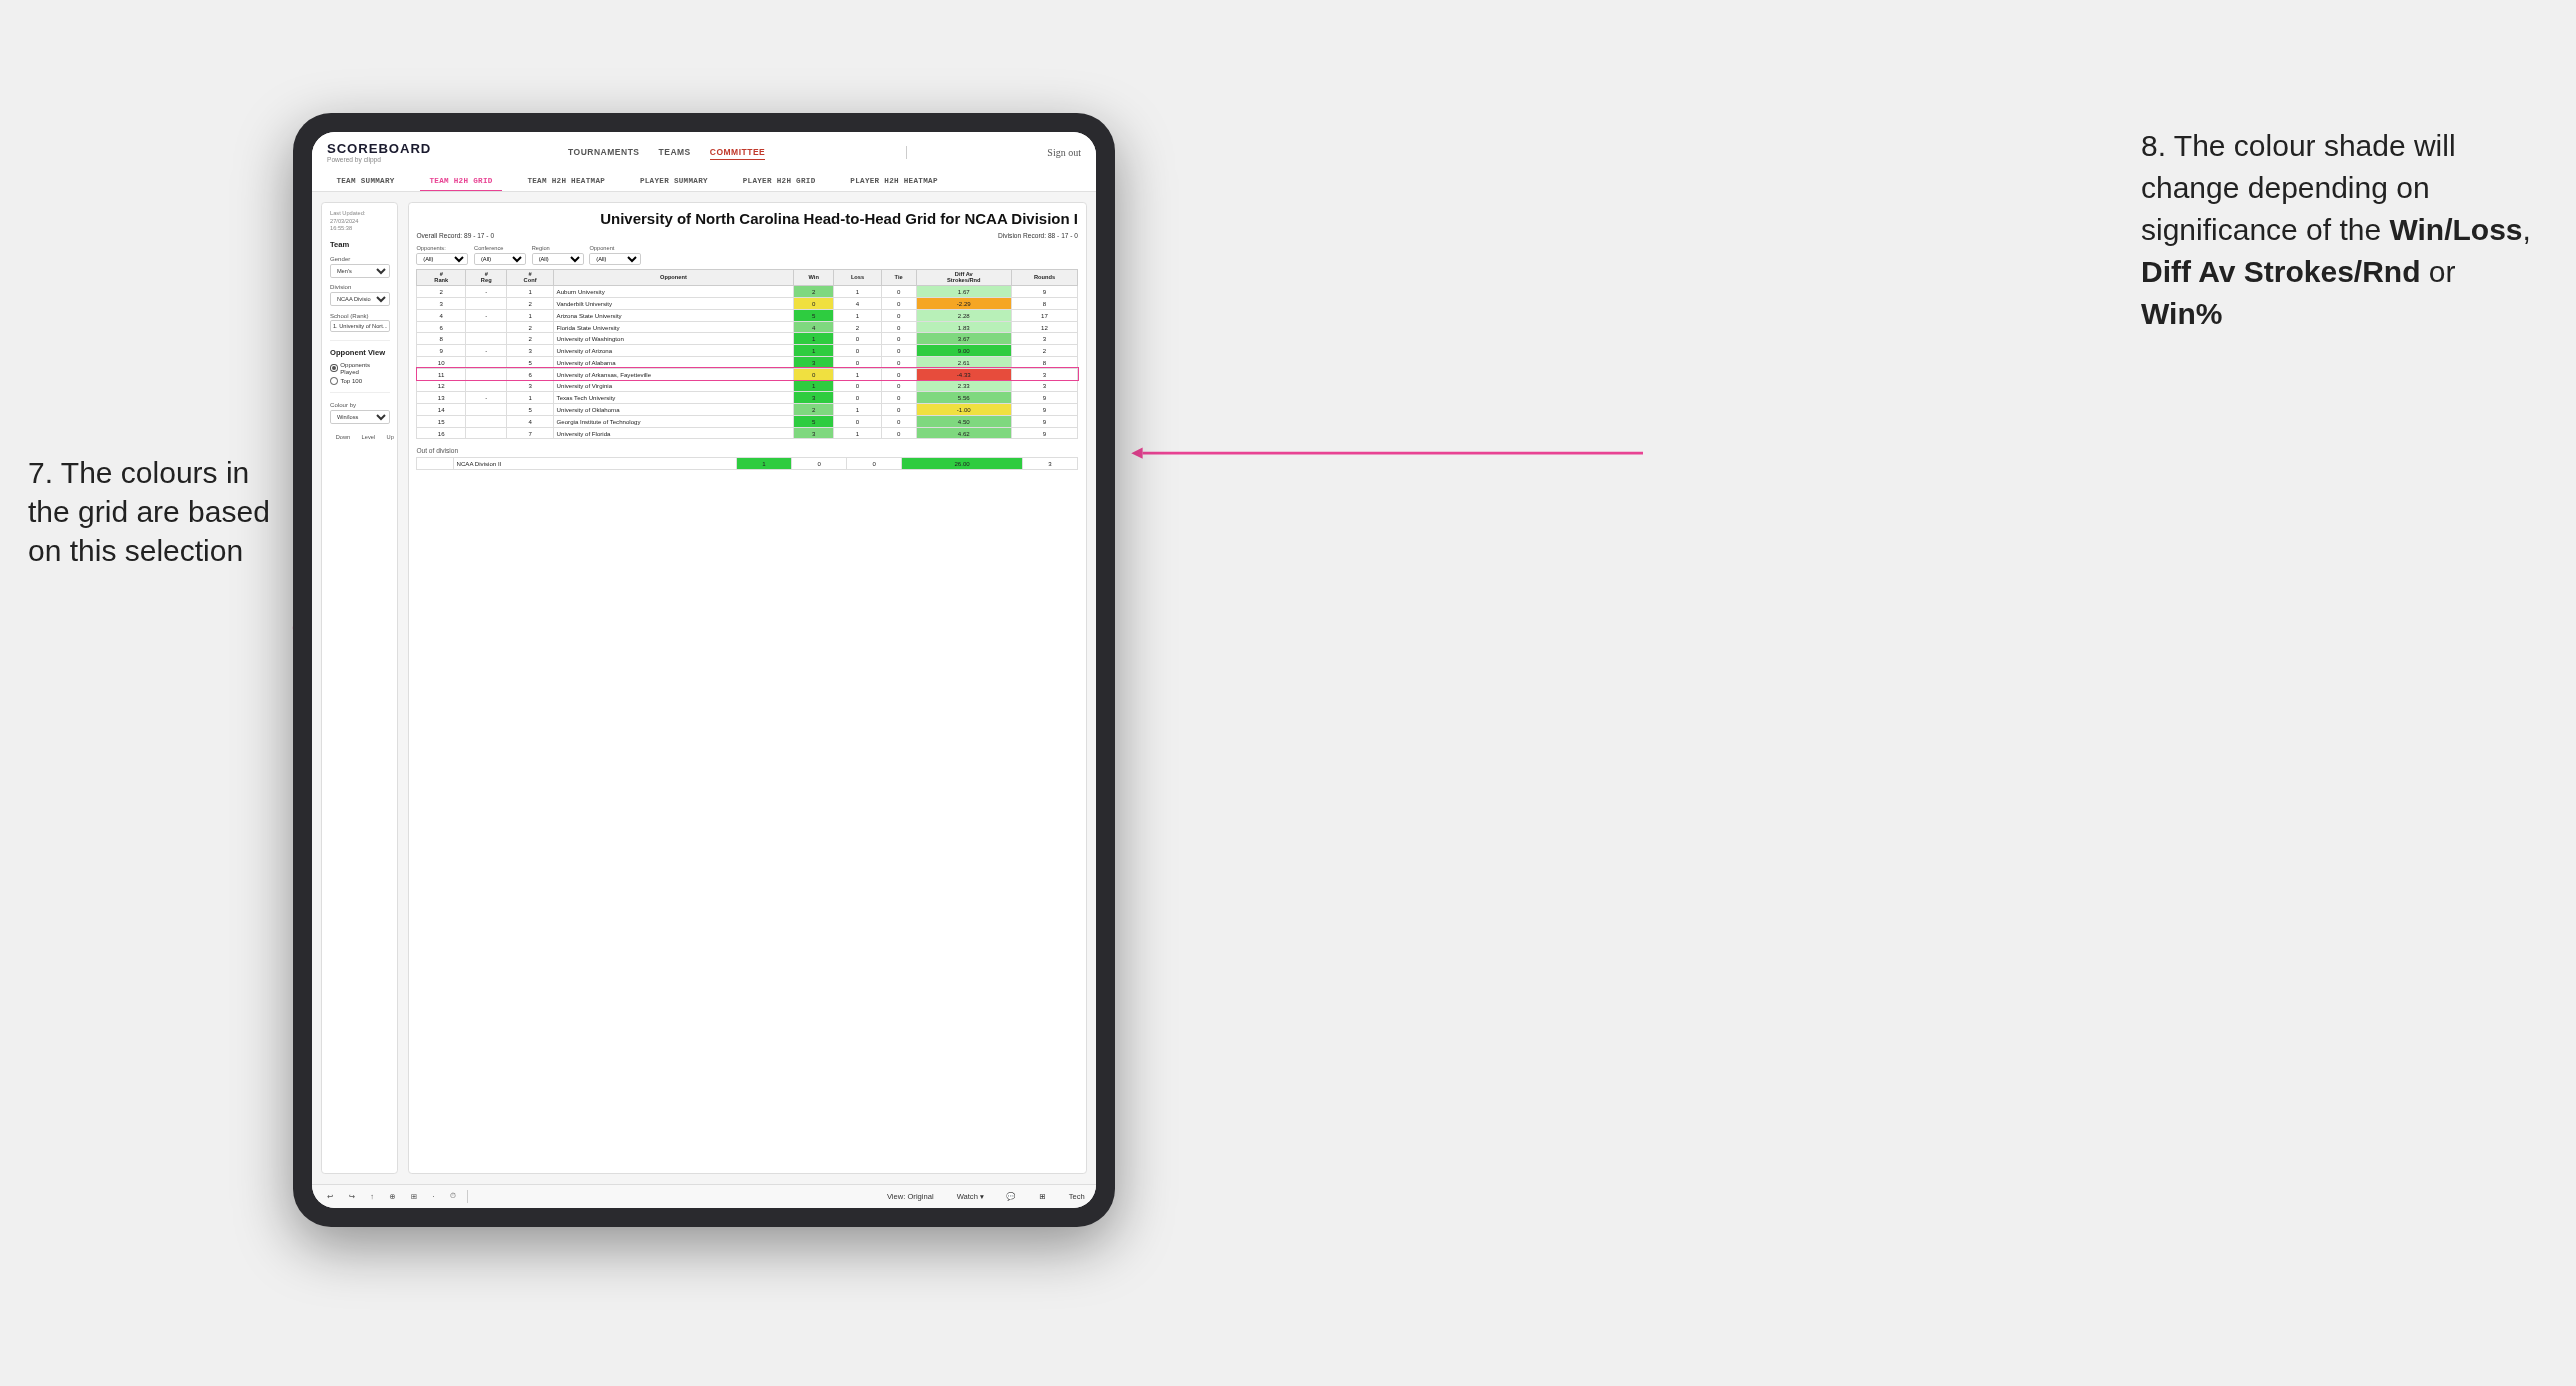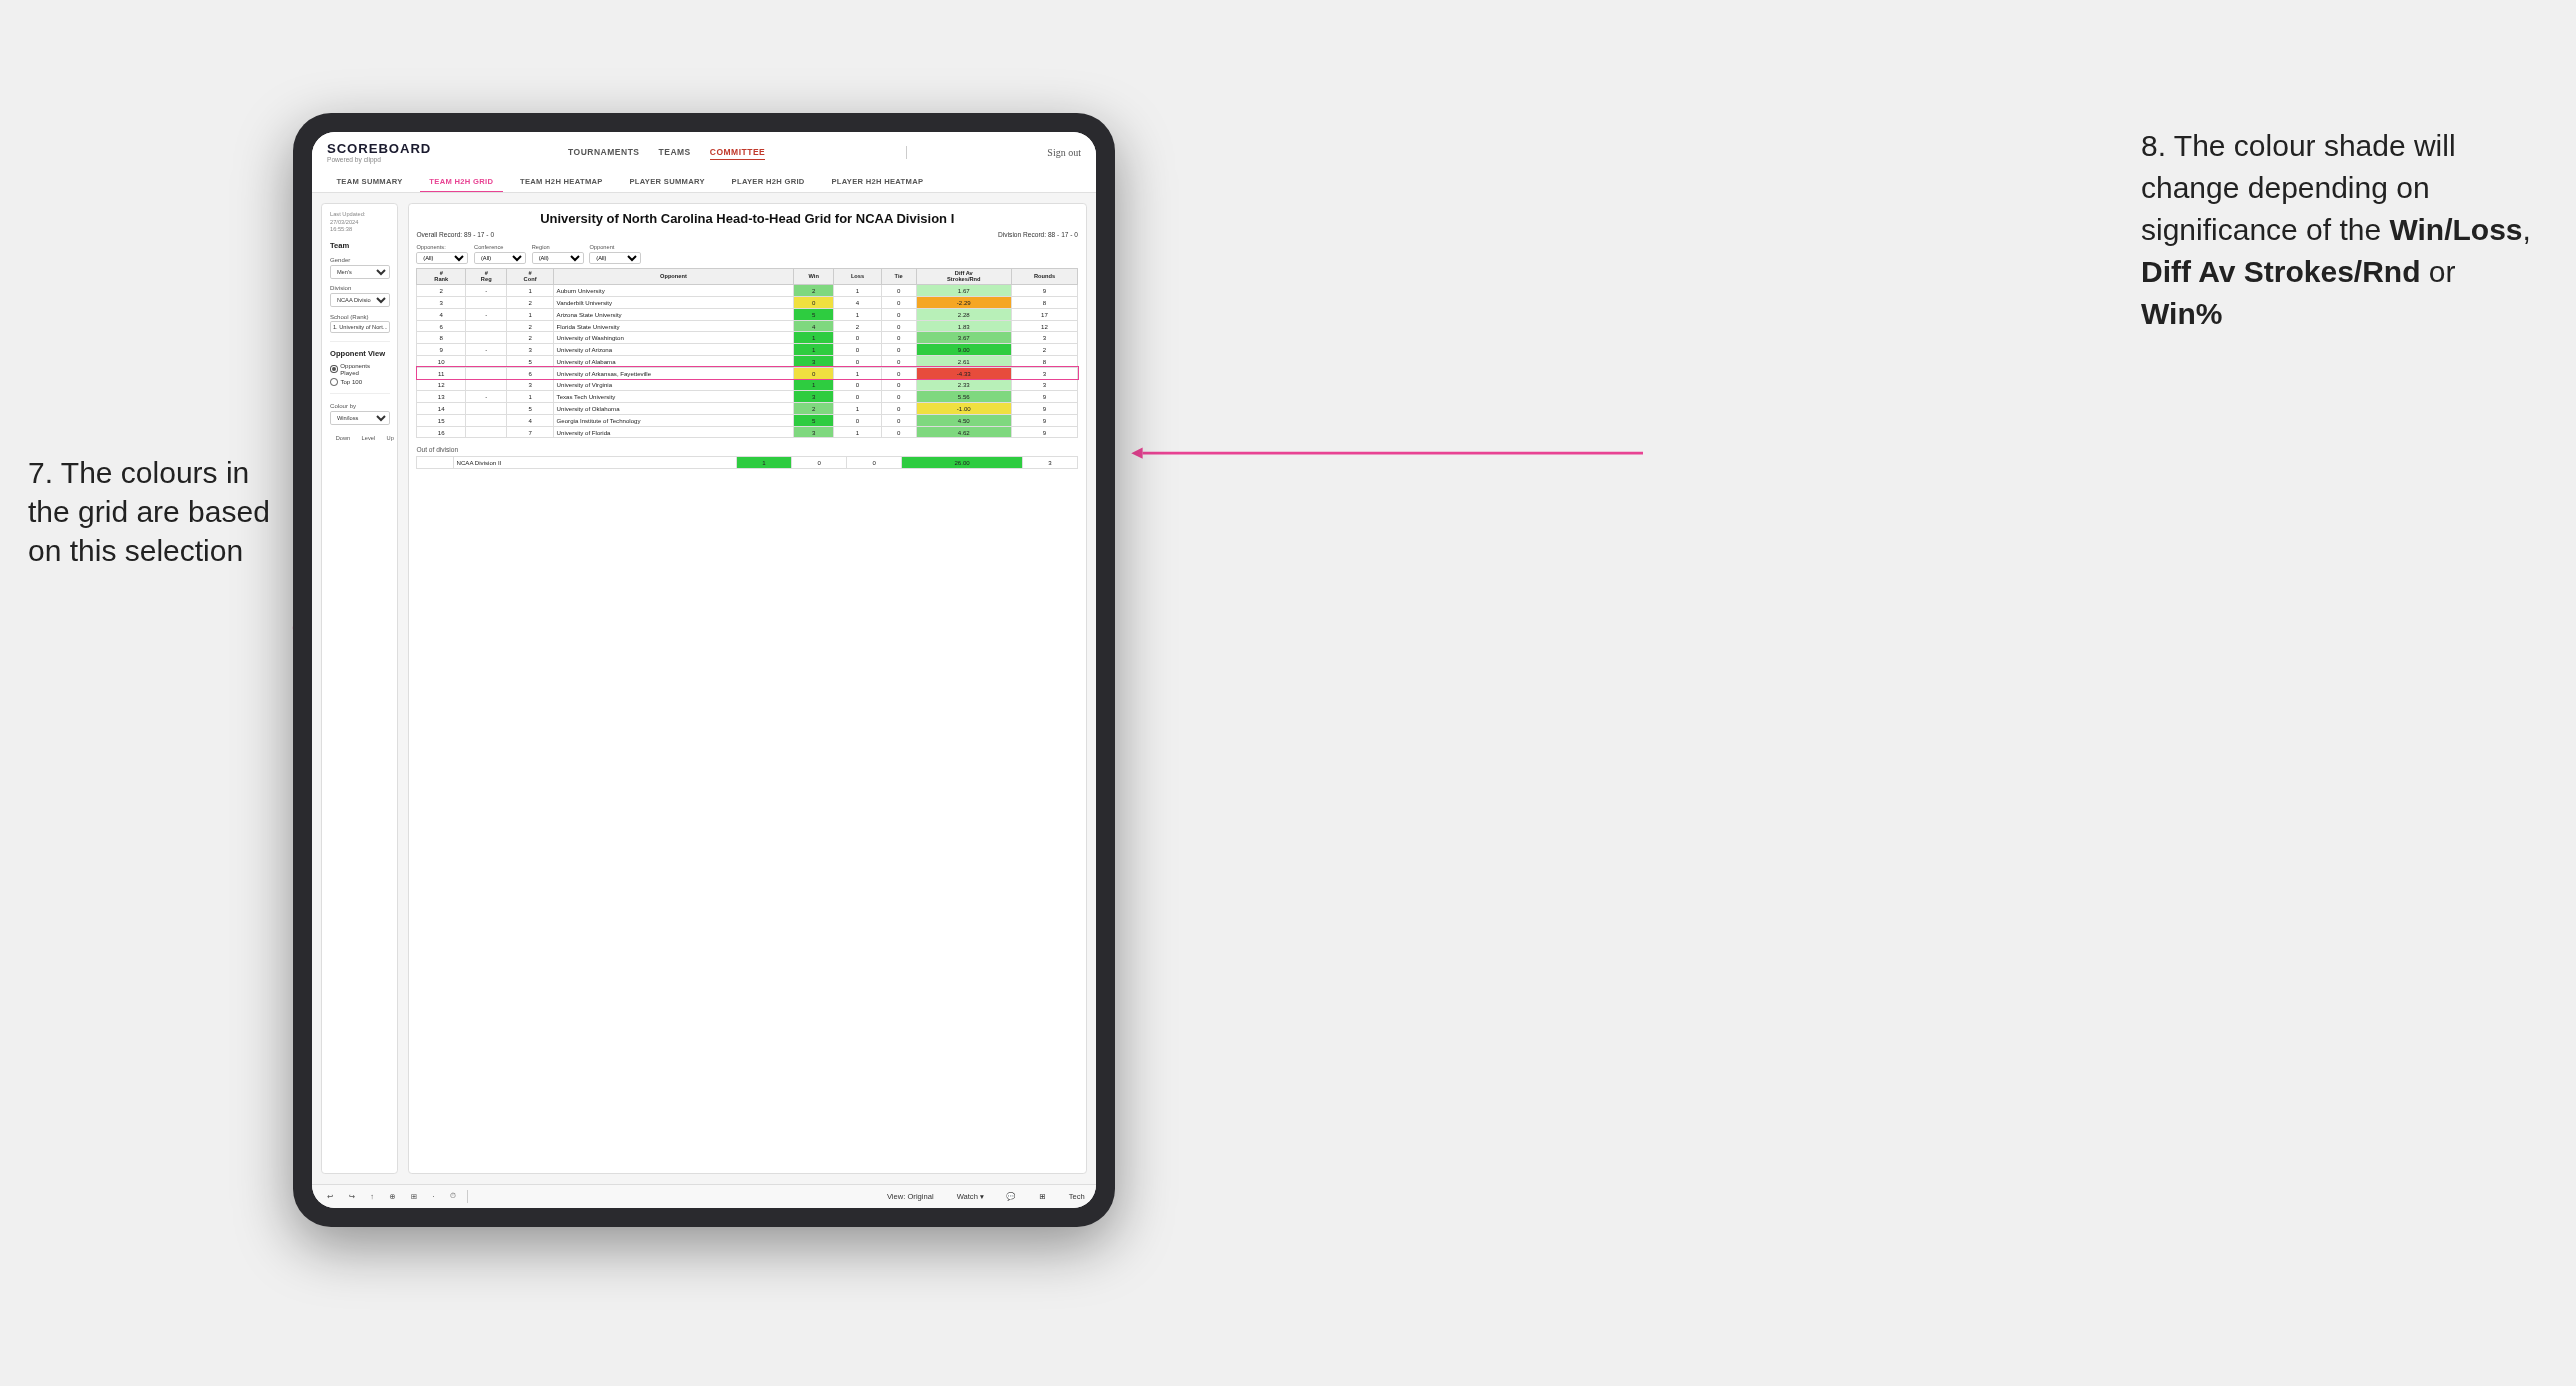--- a/index.html
+++ b/index.html
@@ -107,21 +107,22 @@
     }
     .sign-out {
       font-size: 10px;
       color: #555;
       cursor: pointer;
       font-family: Liberation Serif, serif;
     }
 
     .sub-nav {
       display: flex;
-      gap: 8px;
+      gap: 16px;
+      font-family: Liberation Mono, monospace;
     }
     .sub-nav-item {
       font-size: 7.6px;
       font-weight: 600;
       color: #555;
       padding: 5.7px 9.4px;
       text-transform: uppercase;
       cursor: pointer;
       letter-spacing: 0.3px;
       border-bottom: 1.9px solid transparent;
@@ -239,24 +240,24 @@
     .right-panel {
       flex: 1;
       background: #fff;
       border: 0.9px solid #ddd;
       border-radius: 3.8px;
       padding: 7.6px;
       font-size: 6.6px;
       overflow: auto;
     }
     .grid-title {
-      font-size: 13px;
+      font-size: 15px;
       font-weight: 700;
       color: #111;
-      text-align: center;
+      text-align: right;
       margin-bottom: 5px;
     }
     .grid-record {
       display: flex;
       justify-content: space-between;
       font-size: 6.6px;
       color: #333;
       margin-bottom: 5.7px;
     }
 

